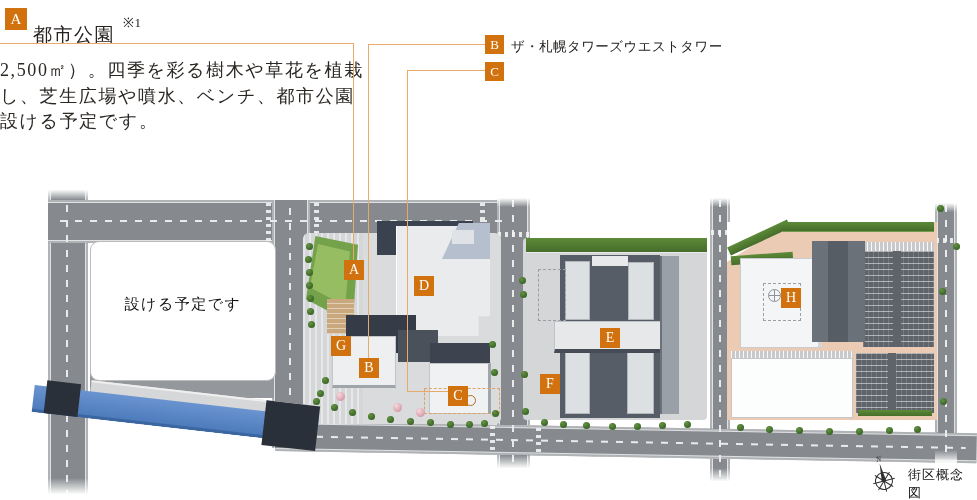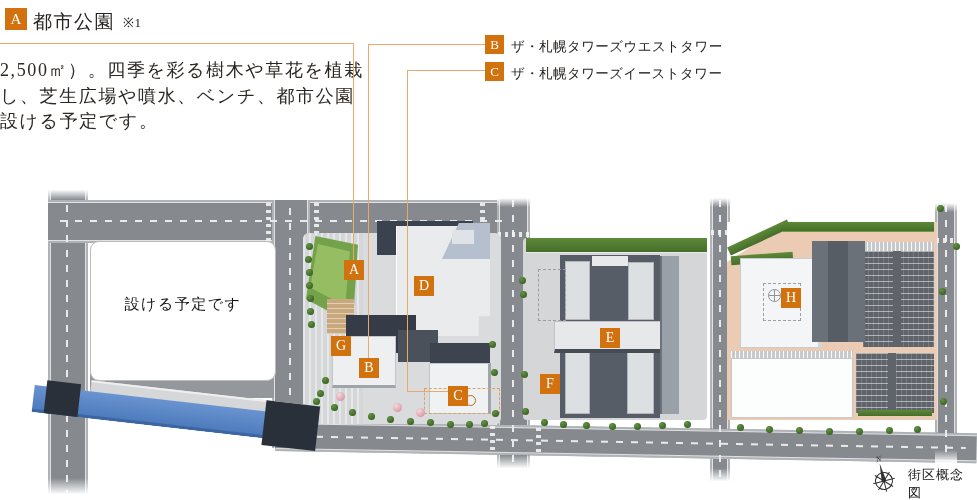--- a/index.html
+++ b/index.html
@@ -208,33 +208,32 @@
 
   <div class="abs leader" style="left:0;top:43px;width:354px;height:1px"></div>
   <div class="abs leader" style="left:353px;top:43px;width:1px;height:219px"></div>
   <div class="abs leader" style="left:368px;top:44px;width:117px;height:1px"></div>
   <div class="abs leader" style="left:368px;top:44px;width:1px;height:315px"></div>
   <div class="abs leader" style="left:407px;top:70px;width:78px;height:1px"></div>
   <div class="abs leader" style="left:407px;top:70px;width:1px;height:322px"></div>
   <div class="abs leader" style="left:407px;top:391px;width:42px;height:1px"></div>
 
   <div class="abs badge lg" style="left:5px;top:8px">A</div>
-  <div class="abs jp legend-label" style="left:33px;top:9px">都市公園</div>
+  <div class="abs jp legend-label" style="left:33px;top:22px">都市公園</div>
   <div class="abs jp legend-note" style="left:123px;top:13px">※1</div>
 
   <div class="abs" style="left:0;top:58px;width:380px">
     <div class="jp desc-line">2,500㎡）。四季を彩る樹木や草花を植栽</div>
     <div class="jp desc-line">し、芝生広場や噴水、ベンチ、都市公園</div>
     <div class="jp desc-line">設ける予定です。</div>
   </div>
 
   <div class="abs badge sm" style="left:485px;top:35px">B</div>
   <div class="abs jp tower-label" style="left:511px;top:38px">ザ・札幌タワーズウエストタワー</div>
   <div class="abs badge sm" style="left:485px;top:62px">C</div>
-  <div class="abs jp tower-label" style="left:511px;top:65px">ザ・札幌タワーズイーストタワー</div>
 
   <div class="abs" style="left:864px;top:454px;width:40px;height:44px;z-index:30">
     <svg width="40" height="44" viewBox="0 0 40 44">
       <g transform="rotate(-14 20 27)" stroke="#2f2f2f" fill="none" stroke-width="1">
         <circle cx="20" cy="27" r="8.5"></circle>
         <polygon points="20,9 22.3,27 17.7,27" fill="#2f2f2f" stroke="none"></polygon>
         <line x1="20" y1="27" x2="20" y2="38"></line>
         <line x1="9" y1="27" x2="31" y2="27"></line>
         <line x1="12.5" y1="19.5" x2="27.5" y2="34.5"></line>
         <line x1="27.5" y1="19.5" x2="12.5" y2="34.5"></line>

